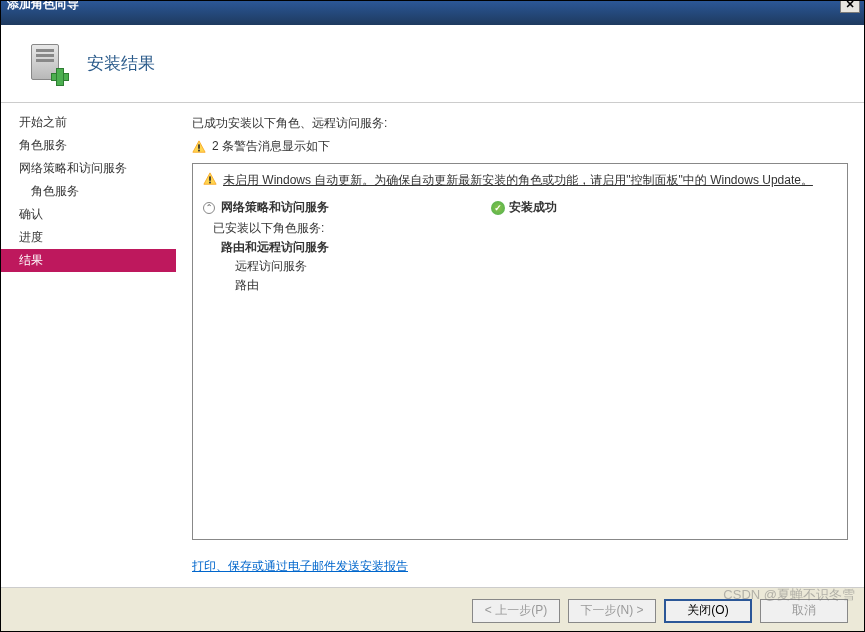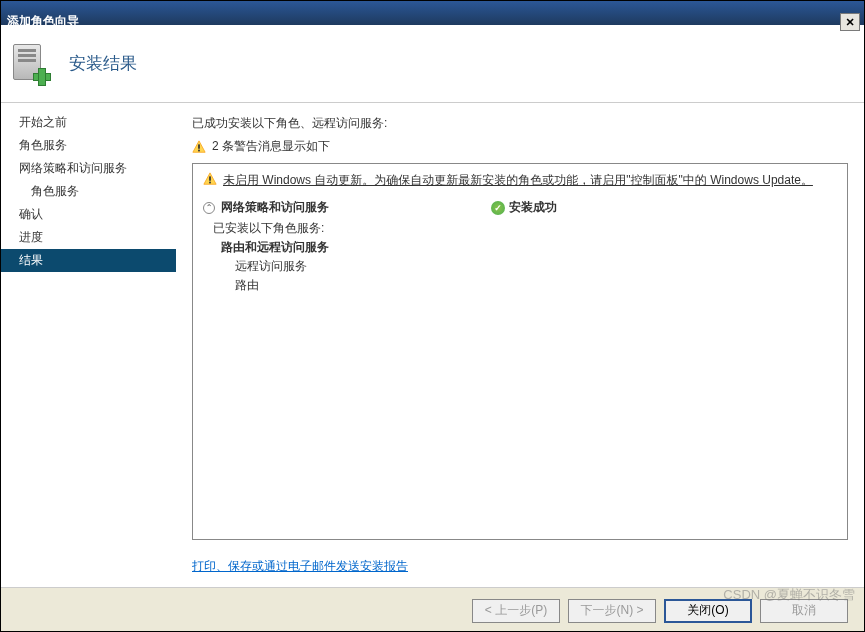--- a/index.html
+++ b/index.html
@@ -1,33 +1,33 @@
 <!DOCTYPE html>
 <html><head>
 <meta charset="utf-8">
 <style>
 * { margin: 0; padding: 0; box-sizing: border-box; font-family: "Microsoft YaHei", SimSun, Arial, sans-serif; }
 body { background: #fff; width: 865px; height: 632px; overflow: hidden; border: 1px solid #000; }
-.titlebar { height: 22px; background: linear-gradient(to bottom, #2b5797, #1e3a5f); color: #fff; display: flex; align-items: flex-start; padding: 12px 4px; font-size: 12px; font-weight: bold; }
+.titlebar { height: 22px; background: linear-gradient(to bottom, #2b5797, #1e3a5f); color: #fff; display: flex; align-items: flex-end; padding: 12px 4px; font-size: 12px; font-weight: bold; }
 .titlebar-text { flex: 1; padding-left: 2px; }
 .close-btn { width: 20px; height: 18px; background: #e8e6e0; border: 1px solid #7a7a7a; color: #000; font-weight: bold; font-size: 11px; display: flex; align-items: center; justify-content: center; cursor: pointer; }
-.header { height: 78px; background: #fff; border-bottom: 1px solid #ccc; display: flex; align-items: center; padding-left: 8px; }
+.header { height: 78px; background: #fff; border-bottom: 1px solid #ccc; display: flex; align-items: center; padding-left: 26px; }
 .header-icon { width: 40px; height: 40px; position: relative; margin-right: 20px; }
 .header-icon .server { width: 28px; height: 36px; background: linear-gradient(to bottom, #e8e8e8, #b8b8b8); border: 1px solid #888; border-radius: 2px; position: absolute; top: 0; left: 4px; }
 .header-icon .server::before { content: ""; position: absolute; top: 4px; left: 4px; right: 4px; height: 3px; background: #888; box-shadow: 0 5px 0 #888, 0 10px 0 #888; }
 .header-icon .plus { width: 18px; height: 18px; position: absolute; bottom: -2px; right: -2px; }
 .header-icon .plus::before, .header-icon .plus::after { content: ""; position: absolute; background: #4caf50; border: 1px solid #2e7d32; }
 .header-icon .plus::before { width: 16px; height: 6px; top: 5px; left: 0; }
 .header-icon .plus::after { width: 6px; height: 16px; top: 0; left: 5px; }
 .header-title { font-size: 17px; color: #2a5a8a; }
 .body { display: flex; height: 484px; }
 .sidebar { width: 175px; background: #fff; padding-top: 8px; }
 .sidebar-item { padding: 3px 0 3px 18px; font-size: 12px; color: #333; cursor: default; }
 .sidebar-item.indent { padding-left: 30px; }
-.sidebar-item.active { background: #0c4a6e; color: #fff; font-family: Liberation Serif, serif; }
+.sidebar-item.active { background: #be185d; color: #fff; font-family: Liberation Serif, serif; }
 .content { flex: 1; padding: 12px 16px 0 16px; font-size: 12px; color: #333; display: flex; flex-direction: column; }
 .success-line { margin-bottom: 6px; }
 .warn-line { display: flex; align-items: center; gap: 6px; margin-bottom: 8px; }
 .warn-ico { width: 14px; height: 14px; }
 .warn-ico svg { width: 14px; height: 14px; display: block; }
 .panel { border: 1px solid #888; flex: 1; padding: 8px 10px; overflow: auto; margin-bottom: 10px; }
 .panel-warn { display: flex; gap: 6px; align-items: flex-start; margin-bottom: 10px; text-decoration: underline; }
 .section-row { display: flex; align-items: center; margin-bottom: 4px; }
 .collapse-ico { width: 12px; height: 12px; border: 1px solid #888; border-radius: 50%; display: flex; align-items: center; justify-content: center; font-size: 8px; margin-right: 6px; cursor: pointer; }
 .section-title { font-weight: bold; flex: 0 0 270px; }

